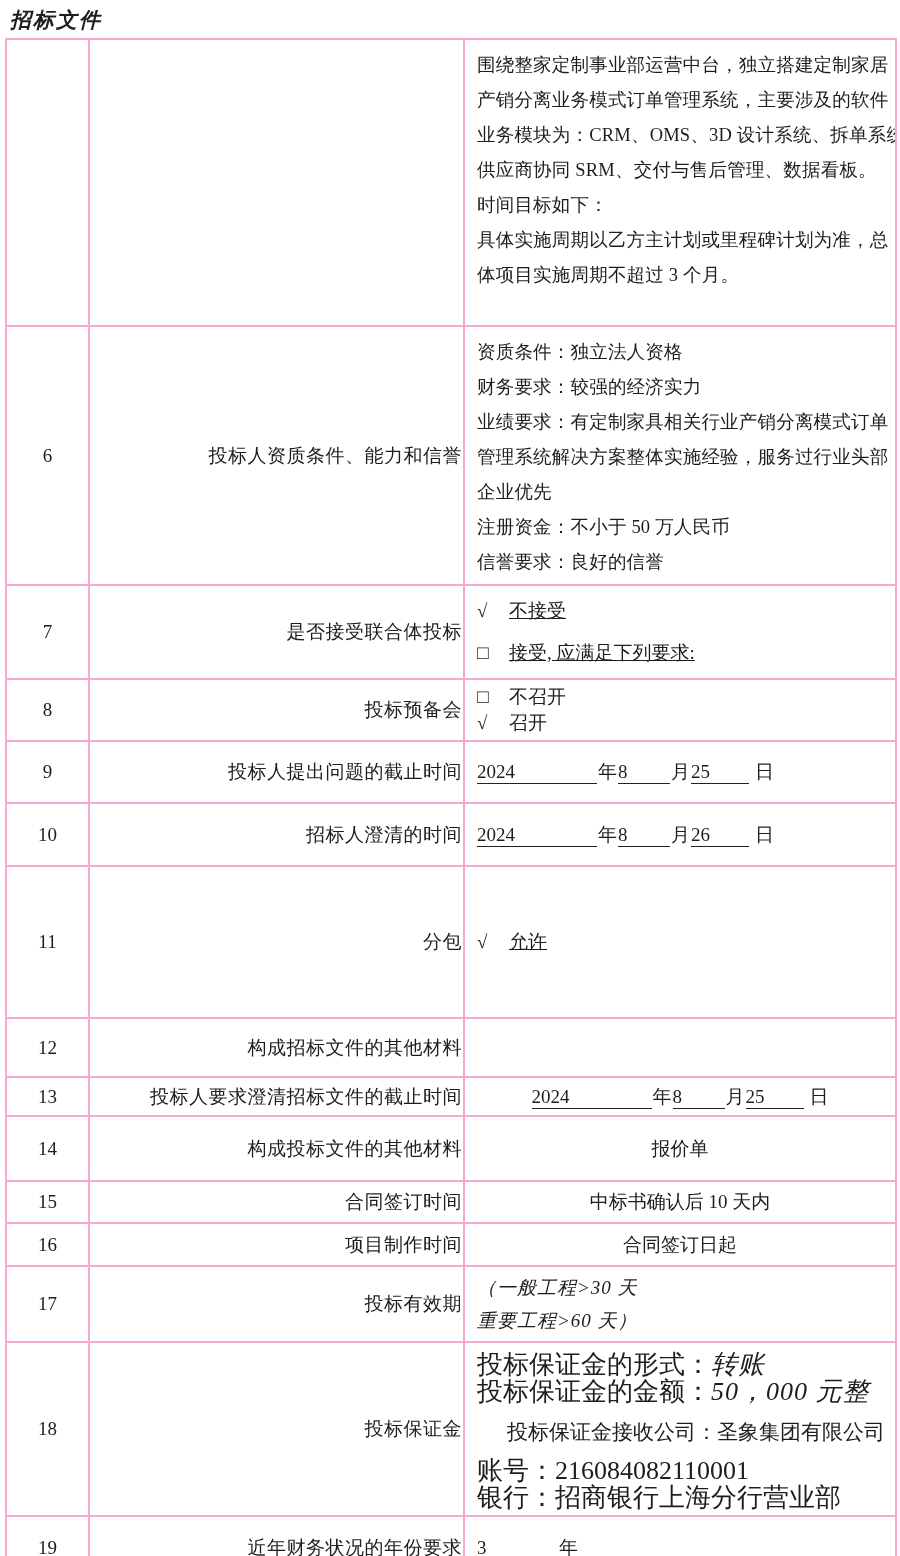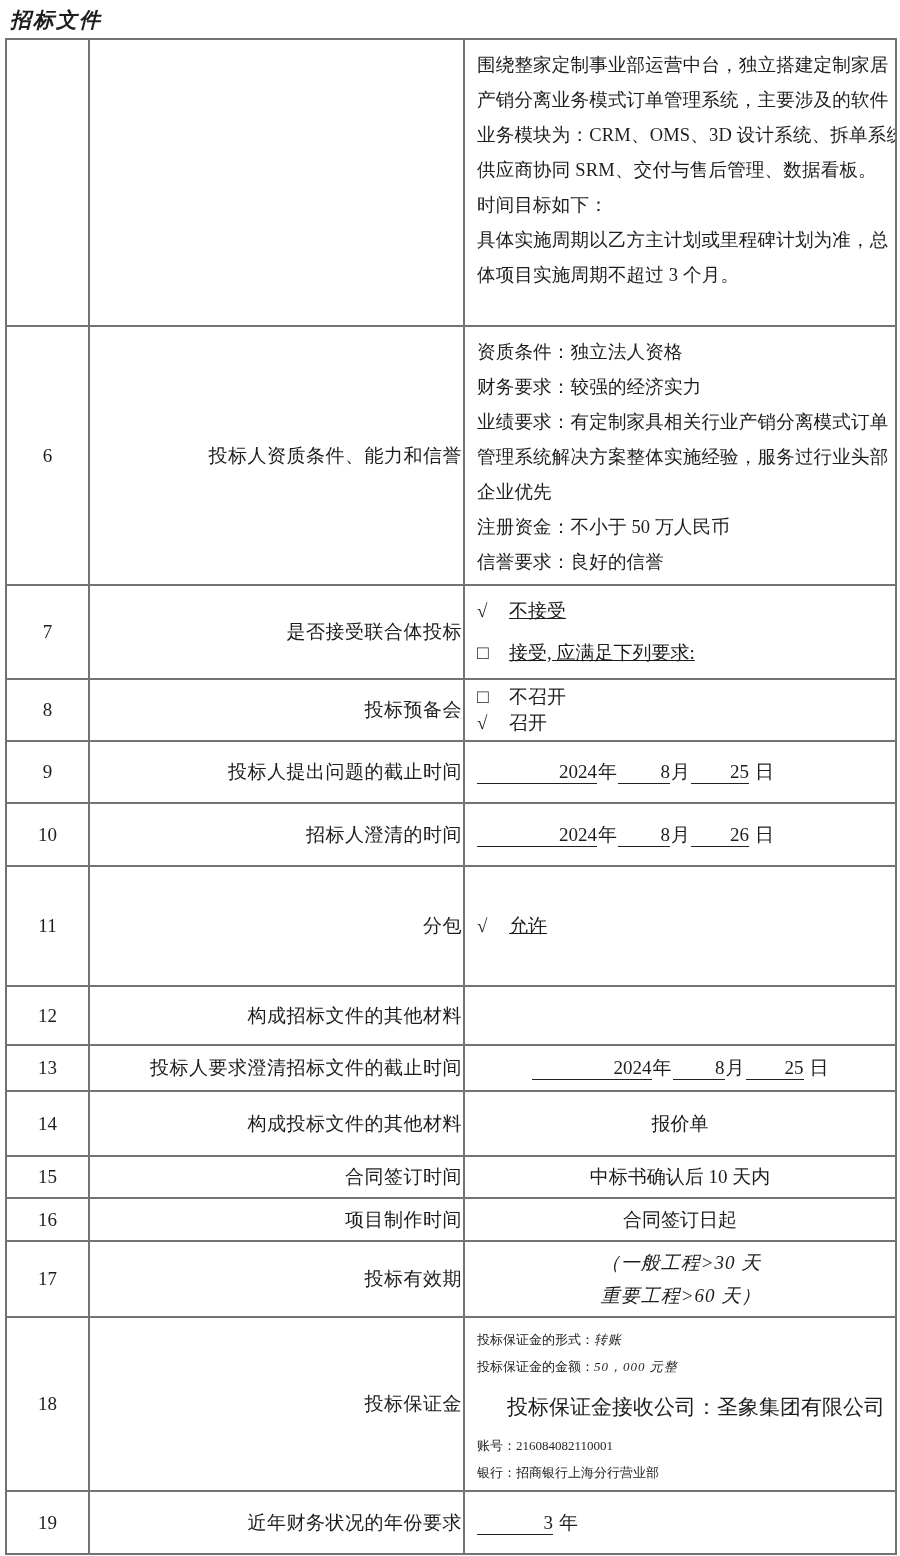--- a/index.html
+++ b/index.html
@@ -16,50 +16,50 @@
     font-weight:bold;
     font-style:italic;
     letter-spacing:2px;
   }
   table.spec {
     border-collapse:collapse;
     table-layout:fixed;
     margin-left:5px;
     width:890px;
   }
-  td { border:2px solid #737373; overflow:hidden; }
+  td { border:2px solid #f9a8d4; overflow:hidden; }
   col.c-num   { width:83px;  }
   col.c-label { width:375px; }
   col.c-val   { width:432px; }
 
   td.num   { text-align:center; vertical-align:middle; font-size:19px; }
   td.label { text-align:right; vertical-align:middle; font-size:19px; letter-spacing:0.5px; }
   td.val   { vertical-align:middle; padding:4px 10px 4px 12px; font-size:19px; }
   td.val.top { vertical-align:top; padding-top:8px; }
   td.val.center { text-align:center; padding-left:10px; }
 
   .ln { line-height:35px; white-space:nowrap; font-size:18.5px; letter-spacing:0.2px; }
   .opt { white-space:nowrap; }
   .opt .mark { display:inline-block; width:32px; font-size:19px; }
   .r7 .opt { line-height:42px;text-decoration:underline; }
   .r8 .opt { line-height:26px; }
   .r11 .opt { line-height:24px;text-decoration:underline; }
 
   .dateline { white-space:nowrap; font-size:19px; }
-  .blank { border-bottom:1.5px solid #222; display:inline-block; text-align:right; }
+  .blank { border-bottom:1.5px solid #222; display:inline-block; text-align:left; }
   .blank.y { min-width:120px; }
   .blank.m { min-width:52px; }
   .blank.d { min-width:58px; }
   .blank.yrs { min-width:76px; }
   .dateline .lbl { margin:0 1px; }
   .dateline .tail { margin-left:6px; }
 
-  .r17-line { font-style:italic; font-size:19px; line-height:33px; text-align:center; letter-spacing:1px; }
-
-  .dep-line  { line-height:27px; white-space:nowrap; font-size:13px; }
+  .r17-line { font-style:italic; font-size:19px; line-height:33px; text-align:left; letter-spacing:1px; }
+
+  .dep-line  { line-height:27px; white-space:nowrap; font-size:26px; }
   .dep-line .it { font-style:italic; letter-spacing:1px; }
   .dep-co    { margin-top:12px; font-size:21px; line-height:30px;text-align:right; }
   .dep-acct  { margin-top:10px; }
 </style>
 </head>
 <body>
 
 <div class="doc-title">招标文件</div>
 
 <table class="spec">
@@ -137,37 +137,37 @@
   <tr style="height:63px">
     <td class="num">10</td>
     <td class="label">招标人澄清的时间</td>
     <td class="val">
       <div class="dateline">
         <span class="blank y">2024</span><span class="lbl">年</span><span class="blank m">8</span><span class="lbl">月</span><span class="blank d">26</span><span class="tail">日</span>
       </div>
     </td>
   </tr>
 
-  <tr style="height:120px" class="r11">
+  <tr style="height:152px" class="r11">
     <td class="num">11</td>
     <td class="label">分包</td>
     <td class="val">
       <div class="opt">
         <span class="mark">√</span><span>允许</span>
       </div>
     </td>
   </tr>
 
   <tr style="height:59px">
     <td class="num">12</td>
     <td class="label">构成招标文件的其他材料</td>
     <td class="val"></td>
   </tr>
 
-  <tr style="height:46px">
+  <tr style="height:39px">
     <td class="num">13</td>
     <td class="label">投标人要求澄清招标文件的截止时间</td>
     <td class="val center">
       <div class="dateline">
         <span class="blank y">2024</span><span class="lbl">年</span><span class="blank m">8</span><span class="lbl">月</span><span class="blank d">25</span><span class="tail">日</span>
       </div>
     </td>
   </tr>
 
   <tr style="height:65px">

